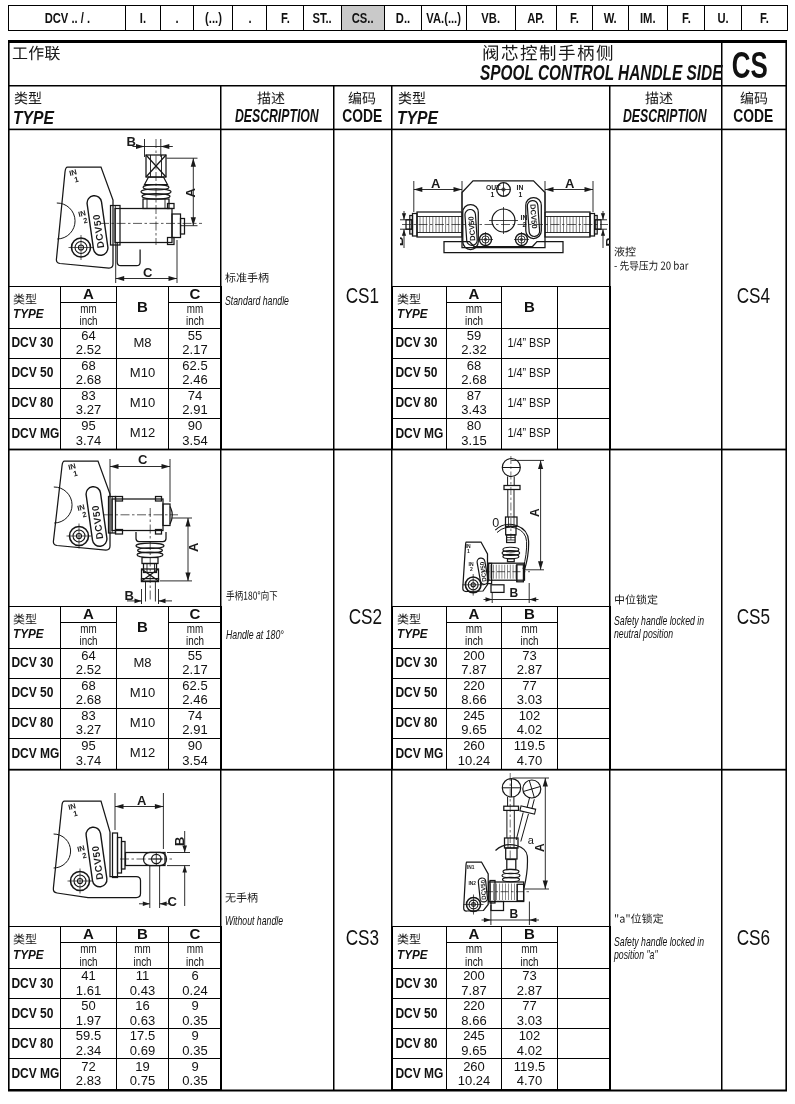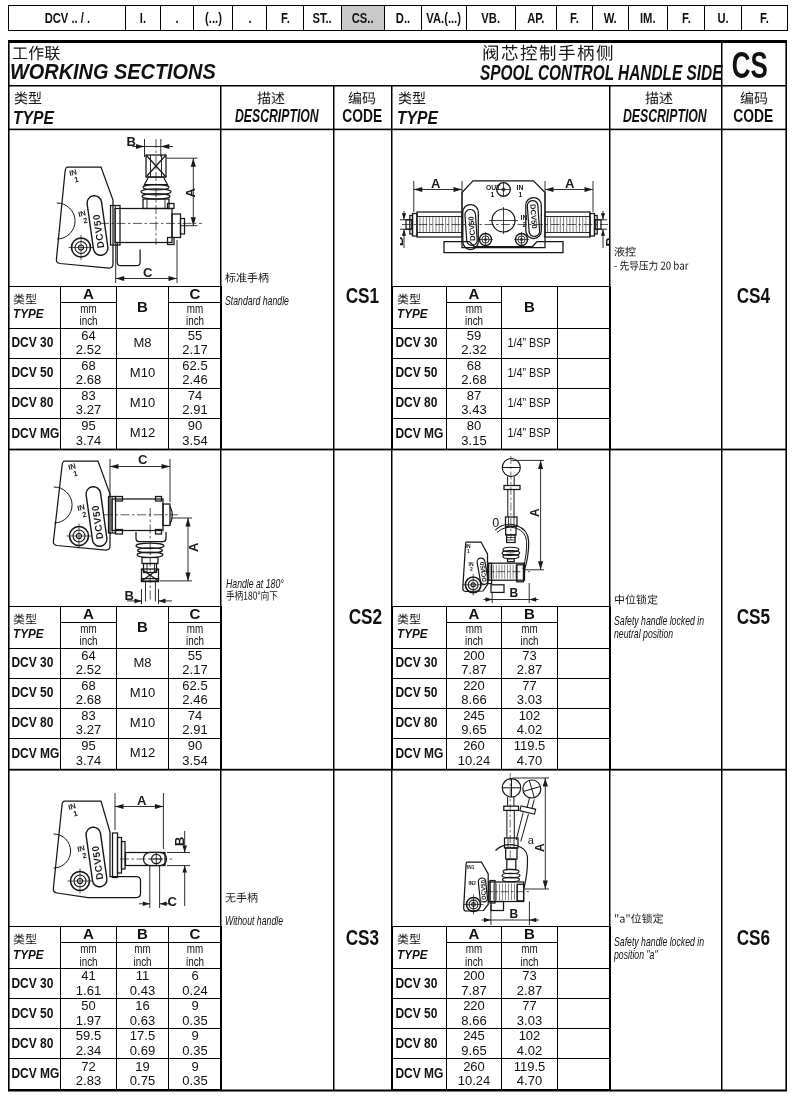--- a/index.html
+++ b/index.html
@@ -19,21 +19,21 @@
 table.dim{position:absolute;border-collapse:collapse;table-layout:fixed}
 table.dim.lt{width:213px}
 table.dim.rt{width:218px}
 table.dim td{border:1.5px solid #000;padding:0;text-align:center;vertical-align:middle;
   font-size:13px;line-height:14.5px;overflow:hidden}
 table.dim td.tn{text-align:left;vertical-align:middle}
 table.dim td.hd{font-weight:bold;font-size:15px}
 table.dim td.mi{font-size:12px;line-height:12.5px}
 table.dim td.mi div{transform:scaleX(.82);transform-origin:50% 50%}
 .dcv{display:inline-block;font-weight:bold;font-size:15px;transform:scaleX(.8);transform-origin:0 50%;white-space:nowrap;padding-left:3px}
-.cs{font-weight:bold;font-size:22px;line-height:22px}
+.cs{font-weight:normal;font-size:22px;line-height:22px}
 .desc{position:absolute;font-size:13px}
 .desc.e{font-style:italic;font-size:13px;line-height:13px;white-space:nowrap}
 .desc.e span{display:inline-block;transform:scaleX(.67);transform-origin:0 50%}
 .bsp{display:inline-block;font-size:13.5px;transform:scaleX(.8);transform-origin:50% 50%;white-space:nowrap}
 </style>
 </head>
 <body>
 <div id="page">
 
 <svg id="grid" width="795" height="1104" viewBox="0 0 795 1104">
@@ -96,21 +96,20 @@
           <td><span>F.</span></td>
           <td><span>U.</span></td>
           <td><span>F.</span></td>
 </tr>
 </tbody>
     </table>
 
 <div class="abs" style="left:12px;top:44.5px"><svg class="cjk" width="48.6" height="16.0" viewBox="0 0 48.6 16.0" style="display:inline-block;vertical-align:top">
         <path d="M0.8 12.9V14.1H15.2V12.9H8.6V3.7H14.4V2.4H1.7V3.7H7.3V12.9Z M24.6 0.8C23.8 3.2 22.5 5.5 21.1 7C21.4 7.2 21.8 7.6 22 7.8C22.8 6.9 23.6 5.8 24.3 4.5H25.4V15.3H26.6V11.5H31.4V10.3H26.6V7.9H31.2V6.8H26.6V4.5H31.6V3.3H24.9C25.2 2.6 25.5 1.9 25.8 1.1ZM20.8 0.7C19.9 3.1 18.4 5.5 16.8 7.1C17 7.4 17.4 8 17.5 8.3C18 7.7 18.6 7.1 19.1 6.4V15.3H20.3V4.5C20.9 3.4 21.5 2.2 21.9 1.1Z M40.2 1.4C40.8 2.1 41.5 3.2 41.7 3.9L42.8 3.3C42.5 2.6 41.8 1.6 41.1 0.9ZM45.4 0.9C45 1.8 44.2 3.1 43.6 4H39.6V5.1H42.6V7L42.6 8H39.2V9.1H42.4C42.2 10.9 41.3 13 38.7 14.7C39 14.8 39.4 15.2 39.6 15.5C41.6 14.1 42.7 12.5 43.2 10.9C44.1 12.9 45.3 14.5 47.1 15.3C47.2 15 47.6 14.6 47.9 14.4C45.8 13.5 44.4 11.5 43.7 9.1H47.7V8H43.8L43.8 7V5.1H47.1V4H44.9C45.5 3.2 46.1 2.2 46.6 1.3ZM33 11.9 33.2 13.1 37.4 12.4V15.4H38.5V12.2L39.8 11.9L39.7 10.9L38.5 11.1V2.4H39.2V1.3H33.2V2.4H34V11.8ZM35.1 2.4H37.4V4.7H35.1ZM35.1 5.7H37.4V8H35.1ZM35.1 9H37.4V11.3L35.1 11.6Z"></path>
       </svg></div>
-<div class="abs b i" style="left:10px;top:58.5px;font-size:22.5px"><span class="itab" style="transform:scaleX(.885)">WORKING SECTIONS</span></div>
 <div class="abs" style="left:482px;top:44px"><svg class="cjk" width="133.0" height="17.5" viewBox="0 0 133.0 17.5" style="display:inline-block;vertical-align:top">
         <path d="M1.6 4.6V16.8H2.9V4.6ZM1.9 1.6C2.6 2.3 3.5 3.3 3.9 4L5 3.2C4.5 2.6 3.5 1.6 2.8 0.9ZM10.4 4.8C10.9 5.4 11.7 6.2 12.1 6.6L12.9 5.9C12.5 5.5 11.7 4.8 11.2 4.3ZM6.2 1.5V2.8H14.7V15.2C14.7 15.4 14.6 15.5 14.4 15.5C14.1 15.5 13.4 15.5 12.7 15.5C12.9 15.8 13 16.4 13.1 16.7C14.2 16.7 14.9 16.7 15.4 16.5C15.8 16.3 16 15.9 16 15.2V1.5ZM12.4 8.8C12 9.7 11.4 10.5 10.7 11.2C10.5 10.4 10.3 9.4 10.1 8.4L13.7 7.9L13.7 6.8L9.9 7.2C9.9 6.3 9.8 5.4 9.7 4.5H8.6C8.6 5.4 8.7 6.4 8.8 7.3L6.8 7.6L6.9 8.8L8.9 8.5C9.1 9.9 9.4 11.1 9.8 12.1C8.9 12.9 7.8 13.6 6.8 14.1C7 14.3 7.4 14.8 7.6 15.1C8.5 14.5 9.4 13.9 10.2 13.2C10.8 14.3 11.6 14.9 12.6 14.9C13.5 14.9 13.8 14.5 14 13.2C13.7 13.1 13.4 12.8 13.2 12.5C13.2 13.4 13 13.8 12.7 13.8C12.1 13.8 11.6 13.3 11.1 12.4C12.1 11.4 13 10.4 13.6 9.2ZM6 4.3C5.4 6.2 4.4 8.1 3.2 9.3C3.4 9.6 3.8 10.1 3.9 10.4C4.3 10 4.6 9.5 5 9V15.5H6.1V7C6.5 6.2 6.8 5.4 7.1 4.5Z M24.1 8.4V14.4C24.1 16 24.6 16.4 26.5 16.4C26.9 16.4 29.7 16.4 30.1 16.4C31.9 16.4 32.3 15.8 32.5 13C32.1 12.9 31.6 12.7 31.2 12.5C31.1 14.8 31 15.2 30.1 15.2C29.4 15.2 27.1 15.2 26.6 15.2C25.6 15.2 25.4 15.1 25.4 14.4V8.4ZM32.4 9.4C33.3 11.2 34.1 13.5 34.4 14.9L35.7 14.5C35.4 13.1 34.5 10.8 33.6 9ZM21.7 9.2C21.3 10.9 20.6 13 19.6 14.4L20.9 15.1C21.9 13.6 22.5 11.3 22.9 9.5ZM26.5 6.2C27.5 7.7 28.5 9.7 28.9 11L30.1 10.3C29.7 9.1 28.6 7.2 27.6 5.7ZM30.1 0.7V3H25.3V0.7H24V3H20.1V4.3H24V6.2H25.3V4.3H30.1V6.2H31.5V4.3H35.4V3H31.5V0.7Z M50.2 5.7C51.3 6.7 52.8 8.1 53.5 8.9L54.3 8.1C53.6 7.3 52.1 5.9 51 5ZM47.8 5C47 6.2 45.7 7.3 44.5 8.1C44.7 8.4 45.1 8.9 45.3 9.1C46.6 8.2 48 6.8 49 5.4ZM40.9 0.7V4.1H38.8V5.3H40.9V9.5C40 9.8 39.2 10.1 38.6 10.3L38.9 11.6L40.9 10.8V15.1C40.9 15.4 40.8 15.4 40.6 15.4C40.4 15.5 39.7 15.5 38.9 15.4C39.1 15.8 39.3 16.3 39.3 16.6C40.4 16.7 41.1 16.6 41.5 16.4C41.9 16.2 42.1 15.8 42.1 15.1V10.4L44 9.7L43.8 8.5L42.1 9.1V5.3H43.9V4.1H42.1V0.7ZM43.8 15.1V16.2H54.9V15.1H50.1V10.7H53.6V9.5H45.2V10.7H48.7V15.1ZM48.3 1C48.5 1.5 48.8 2.2 49 2.8H44.4V5.9H45.6V4H53.4V5.7H54.7V2.8H50.5C50.2 2.2 49.9 1.4 49.5 0.7Z M68.8 2.3V12H70.1V2.3ZM71.9 0.9V15C71.9 15.3 71.9 15.4 71.6 15.4C71.3 15.4 70.3 15.4 69.2 15.3C69.4 15.8 69.6 16.4 69.7 16.7C71 16.7 72 16.7 72.5 16.5C73 16.2 73.2 15.9 73.2 15V0.9ZM59.5 1.1C59.1 2.8 58.5 4.6 57.7 5.7C58 5.9 58.6 6.1 58.9 6.2C59.2 5.7 59.5 5.1 59.8 4.4H62.1V6.3H57.8V7.5H62.1V9.3H58.6V15.4H59.8V10.4H62.1V16.8H63.3V10.4H65.8V14C65.8 14.2 65.7 14.3 65.5 14.3C65.3 14.3 64.7 14.3 64 14.3C64.2 14.6 64.3 15.1 64.4 15.4C65.3 15.4 66 15.4 66.4 15.2C66.9 15 67 14.7 67 14.1V9.3H63.3V7.5H67.6V6.3H63.3V4.4H66.9V3.2H63.3V0.8H62.1V3.2H60.2C60.4 2.6 60.6 2 60.7 1.4Z M76.9 9.8V11.1H84.1V15C84.1 15.3 83.9 15.4 83.6 15.5C83.2 15.5 81.8 15.5 80.3 15.4C80.5 15.8 80.8 16.4 80.9 16.7C82.7 16.7 83.9 16.7 84.5 16.5C85.2 16.3 85.5 15.9 85.5 15V11.1H92.7V9.8H85.5V6.9H91.7V5.7H85.5V2.8C87.5 2.6 89.4 2.2 90.9 1.8L90 0.7C87.3 1.6 82.2 2 78 2.2C78.2 2.5 78.3 3 78.3 3.4C80.2 3.3 82.2 3.2 84.1 3V5.7H78V6.9H84.1V9.8Z M98.3 0.7V4.1H96.1V5.3H98.3C97.8 7.7 96.7 10.5 95.7 12C95.9 12.3 96.2 12.8 96.4 13.2C97.1 12.1 97.8 10.4 98.3 8.6V16.8H99.5V7.5C100.1 8.5 100.8 9.7 101.1 10.4L101.8 9.5C101.5 8.9 100 6.7 99.5 6V5.3H101.4V4.1H99.5V0.7ZM102.3 5.2V16.9H103.5V6.4H106.2V6.9C106.2 8 105.9 10.6 103.6 12.4C103.9 12.6 104.4 12.9 104.6 13.2C105.9 12 106.6 10.6 107 9.3C107.8 10.6 108.6 12 109 13L110 12.3C109.4 11.2 108.3 9.3 107.3 7.8C107.3 7.4 107.3 7.1 107.3 6.9V6.4H110.1V15.3C110.1 15.5 110 15.6 109.8 15.6C109.5 15.6 108.7 15.6 107.7 15.6C107.9 15.9 108.1 16.5 108.1 16.8C109.4 16.8 110.2 16.8 110.7 16.6C111.2 16.4 111.4 16 111.4 15.3V5.2H107.4V2.9H111.6V1.7H101.9V2.9H106.1V5.2Z M122.4 13.7C123.2 14.6 124.2 15.8 124.6 16.6L125.5 16C125 15.2 124 14 123.2 13.1ZM119.1 1.8V12.7H120.2V2.8H124V12.7H125.1V1.8ZM129 0.9V15.3C129 15.5 128.9 15.6 128.7 15.6C128.5 15.6 127.7 15.6 126.9 15.6C127.1 15.9 127.2 16.4 127.3 16.7C128.4 16.7 129.1 16.7 129.6 16.5C130 16.3 130.2 16 130.2 15.3V0.9ZM126.5 2.4V12.9H127.5V2.4ZM121.6 4V10C121.6 12.1 121.2 14.4 118.6 16C118.8 16.2 119.1 16.6 119.3 16.8C122.1 15.1 122.6 12.3 122.6 10V4ZM117.5 0.7C116.9 3.4 115.8 6.1 114.5 7.9C114.7 8.2 115 8.8 115.2 9.1C115.6 8.5 116 7.7 116.5 6.9V16.7H117.6V4.4C118 3.3 118.4 2.2 118.7 1Z"></path>
       </svg></div>
 <div class="abs b i" style="left:480px;top:60px;font-size:22px"><span class="itab" style="transform:scaleX(.70)">SPOOL CONTROL HANDLE SIDE</span></div>
 <div class="abs b" style="left:722px;top:47px;width:55px;height:38px;text-align:center;font-size:37px;line-height:38px"><span class="itabc" style="transform:scaleX(.7)">CS</span></div>
 
 <div class="abs" style="left:14px;top:91px"><svg class="cjk" width="28.0" height="14.0" viewBox="0 0 28.0 14.0" style="display:inline-block;vertical-align:top">
         <path d="M10.4 0.8C10.1 1.4 9.5 2.3 9 2.8L9.9 3.1C10.4 2.6 11 1.9 11.5 1.2ZM2.5 1.3C3.1 1.8 3.8 2.7 4 3.2L5 2.8C4.7 2.2 4 1.4 3.4 0.9ZM6.4 0.6V3.3H1V4.3H5.6C4.5 5.4 2.6 6.4 0.7 6.8C1 7.1 1.3 7.4 1.4 7.7C3.3 7.2 5.2 6 6.4 4.7V7H7.5V4.9C9.3 5.8 11.4 6.9 12.5 7.7L13 6.8C11.9 6.1 9.9 5.1 8.1 4.3H13.1V3.3H7.5V0.6ZM6.5 7.3C6.4 7.9 6.3 8.4 6.2 8.8H0.9V9.8H5.8C5.1 11.1 3.7 12 0.6 12.5C0.8 12.7 1.1 13.2 1.2 13.4C4.7 12.8 6.2 11.7 7 9.9C8.1 11.9 10 13 12.8 13.4C13 13.1 13.2 12.7 13.5 12.5C10.9 12.2 9.1 11.3 8 9.8H13.1V8.8H7.3C7.4 8.4 7.5 7.9 7.6 7.3Z M22.9 1.4V6H23.9V1.4ZM25.5 0.6V6.9C25.5 7.1 25.5 7.1 25.2 7.2C25 7.2 24.3 7.2 23.5 7.1C23.7 7.4 23.8 7.8 23.9 8.1C24.9 8.1 25.6 8.1 26 7.9C26.4 7.8 26.5 7.5 26.5 6.9V0.6ZM19.4 2.1V4H17.7V3.9V2.1ZM14.9 4V4.9H16.6C16.5 5.9 16 6.8 14.8 7.6C15 7.7 15.4 8.1 15.5 8.3C16.9 7.4 17.5 6.1 17.6 4.9H19.4V7.9H20.4V4.9H22V4H20.4V2.1H21.7V1.1H15.4V2.1H16.7V3.9V4ZM20.5 7.7V9.2H16.1V10.2H20.5V12H14.7V13H27.3V12H21.6V10.2H25.9V9.2H21.6V7.7Z"></path>
       </svg></div>
 <div class="abs b i" style="left:13px;top:106.5px;font-size:18.5px"><span class="itab" style="transform:scaleX(.85)">TYPE</span></div>
@@ -142,21 +141,21 @@
 <div class="abs cs" style="left:721px;top:605.5px;width:65px;text-align:center"><span class="itabc" style="transform:scaleX(.78)">CS5</span></div>
 <div class="abs cs" style="left:721px;top:926.5px;width:65px;text-align:center"><span class="itabc" style="transform:scaleX(.78)">CS6</span></div>
 
 <div class="desc" style="left:225px;top:272px"><svg class="cjk" width="44.0" height="11.0" viewBox="0 0 44.0 11.0" style="display:inline-block;vertical-align:top">
         <path d="M5.1 1.3V2.1H9.9V1.3ZM8.6 6.1C9.1 7.2 9.6 8.6 9.8 9.5L10.5 9.2C10.3 8.4 9.8 7 9.3 5.9ZM5.4 5.9C5.1 7.1 4.6 8.3 4 9.1C4.2 9.1 4.5 9.4 4.7 9.5C5.3 8.6 5.8 7.4 6.2 6.1ZM4.6 3.9V4.7H7V9.5C7 9.6 7 9.7 6.8 9.7C6.6 9.7 6.1 9.7 5.6 9.7C5.7 9.9 5.8 10.3 5.8 10.5C6.6 10.5 7.1 10.5 7.4 10.4C7.7 10.2 7.8 10 7.8 9.5V4.7H10.5V3.9ZM2.2 0.4V2.8H0.5V3.5H2C1.7 4.9 1 6.5 0.3 7.3C0.4 7.5 0.6 7.9 0.7 8.1C1.3 7.4 1.8 6.2 2.2 5V10.5H3V4.8C3.4 5.3 3.9 6 4 6.4L4.5 5.7C4.3 5.4 3.4 4.2 3 3.8V3.5H4.5V2.8H3V0.4Z M11.5 1.3C12.1 2 12.7 3.1 13 3.8L13.8 3.4C13.5 2.7 12.8 1.7 12.2 0.9ZM11.5 9.7 12.4 10C12.9 9 13.5 7.6 13.9 6.3L13.2 6C12.7 7.3 12 8.8 11.5 9.7ZM15.8 5.3H18.1V6.8H15.8ZM15.8 4.6V3.1H18.1V4.6ZM17.7 0.8C18 1.3 18.3 2 18.5 2.4H16C16.2 1.9 16.5 1.3 16.7 0.7L15.9 0.5C15.3 2.2 14.4 3.9 13.3 4.9C13.5 5 13.8 5.3 13.9 5.5C14.3 5.1 14.7 4.6 15 4.1V10.6H15.8V9.8H21.5V9H18.9V7.5H21V6.8H18.9V5.3H21V4.6H18.9V3.1H21.3V2.4H18.5L19.2 2.1C19.1 1.6 18.7 1 18.4 0.5ZM15.8 7.5H18.1V9H15.8Z M22.6 6.1V7H27.1V9.4C27.1 9.6 27 9.7 26.8 9.7C26.5 9.7 25.6 9.7 24.7 9.7C24.8 9.9 25 10.3 25.1 10.5C26.2 10.5 26.9 10.5 27.4 10.4C27.8 10.2 27.9 10 27.9 9.4V7H32.5V6.1H27.9V4.4H31.9V3.6H27.9V1.8C29.2 1.6 30.4 1.4 31.4 1.1L30.8 0.5C29.1 1 25.9 1.3 23.3 1.4C23.4 1.6 23.5 1.9 23.5 2.1C24.6 2.1 25.9 2 27.1 1.9V3.6H23.3V4.4H27.1V6.1Z M35.1 0.4V2.6H33.7V3.3H35.1C34.7 4.8 34.1 6.6 33.4 7.5C33.6 7.7 33.8 8.1 33.9 8.3C34.3 7.6 34.7 6.5 35.1 5.4V10.5H35.8V4.7C36.2 5.3 36.6 6.1 36.8 6.5L37.3 6C37.1 5.6 36.2 4.2 35.8 3.8V3.3H37V2.6H35.8V0.4ZM37.6 3.3V10.6H38.3V4H40V4.3C40 5 39.8 6.7 38.4 7.8C38.6 7.9 38.9 8.1 39 8.3C39.8 7.6 40.3 6.6 40.5 5.8C41 6.7 41.5 7.6 41.8 8.2L42.4 7.8C42.1 7.1 41.3 5.9 40.7 4.9C40.7 4.7 40.8 4.5 40.8 4.3V4H42.5V9.6C42.5 9.8 42.4 9.8 42.3 9.8C42.1 9.8 41.6 9.8 41 9.8C41.1 10 41.2 10.4 41.2 10.6C42 10.6 42.6 10.6 42.9 10.4C43.2 10.3 43.3 10.1 43.3 9.6V3.3H40.8V1.8H43.4V1.1H37.3V1.8H40V3.3Z"></path>
       </svg></div>
 <div class="desc e" style="left:225px;top:294px"><span>Standard handle</span></div>
 <div class="desc" style="left:226px;top:589.5px"><svg class="cjk" width="66.4" height="11.0" viewBox="0 0 66.4 11.0" style="display:inline-block;vertical-align:top;transform:scaleX(0.78);transform-origin:0 50%">
         <path d="M0.5 6.1V7H5.1V9.4C5.1 9.6 5 9.7 4.8 9.7C4.5 9.7 3.6 9.7 2.7 9.7C2.8 9.9 3 10.3 3.1 10.5C4.2 10.5 4.9 10.5 5.4 10.4C5.8 10.2 5.9 10 5.9 9.4V7H10.5V6.1H5.9V4.4H9.9V3.6H5.9V1.8C7.2 1.6 8.4 1.4 9.4 1.1L8.8 0.5C7.1 1 3.9 1.3 1.3 1.4C1.4 1.6 1.5 1.9 1.5 2.1C2.6 2.1 3.9 2 5.1 1.9V3.6H1.3V4.4H5.1V6.1Z M13.1 0.4V2.6H11.7V3.3H13.1C12.7 4.8 12.1 6.6 11.4 7.5C11.6 7.7 11.8 8.1 11.9 8.3C12.3 7.6 12.7 6.5 13.1 5.4V10.5H13.8V4.7C14.2 5.3 14.6 6.1 14.8 6.5L15.3 6C15.1 5.6 14.2 4.2 13.8 3.8V3.3H15V2.6H13.8V0.4ZM15.6 3.3V10.6H16.3V4H18V4.3C18 5 17.8 6.7 16.4 7.8C16.6 7.9 16.9 8.1 17 8.3C17.8 7.6 18.3 6.6 18.5 5.8C19 6.7 19.5 7.6 19.8 8.2L20.4 7.8C20.1 7.1 19.3 5.9 18.7 4.9C18.7 4.7 18.8 4.5 18.8 4.3V4H20.5V9.6C20.5 9.8 20.4 9.8 20.3 9.8C20.1 9.8 19.6 9.8 19 9.8C19.1 10 19.2 10.4 19.2 10.6C20 10.6 20.6 10.6 20.9 10.4C21.2 10.3 21.3 10.1 21.3 9.6V3.3H18.8V1.8H21.4V1.1H15.3V1.8H18V3.3Z M23 9.7H27.4V8.8H25.8V1.6H25C24.6 1.9 24 2.1 23.3 2.2V2.8H24.8V8.8H23Z M31.2 9.8C32.7 9.8 33.7 8.9 33.7 7.7C33.7 6.6 33.1 6 32.4 5.6V5.6C32.8 5.2 33.4 4.5 33.4 3.6C33.4 2.4 32.6 1.5 31.2 1.5C30 1.5 29 2.3 29 3.5C29 4.4 29.5 5 30.1 5.4V5.4C29.3 5.8 28.6 6.6 28.6 7.7C28.6 8.9 29.7 9.8 31.2 9.8ZM31.7 5.3C30.8 4.9 29.9 4.5 29.9 3.5C29.9 2.8 30.4 2.2 31.2 2.2C32.1 2.2 32.6 2.9 32.6 3.7C32.6 4.3 32.3 4.8 31.7 5.3ZM31.2 9.1C30.2 9.1 29.5 8.4 29.5 7.6C29.5 6.8 30 6.2 30.6 5.8C31.8 6.2 32.7 6.6 32.7 7.7C32.7 8.5 32.1 9.1 31.2 9.1Z M37.3 9.8C38.8 9.8 39.8 8.4 39.8 5.6C39.8 2.8 38.8 1.5 37.3 1.5C35.7 1.5 34.8 2.8 34.8 5.6C34.8 8.4 35.7 9.8 37.3 9.8ZM37.3 9C36.4 9 35.7 8 35.7 5.6C35.7 3.3 36.4 2.3 37.3 2.3C38.2 2.3 38.8 3.3 38.8 5.6C38.8 8 38.2 9 37.3 9Z M42.4 4.4C43.2 4.4 43.9 3.8 43.9 2.8C43.9 1.9 43.2 1.3 42.4 1.3C41.5 1.3 40.8 1.9 40.8 2.8C40.8 3.8 41.5 4.4 42.4 4.4ZM42.4 3.8C41.8 3.8 41.4 3.4 41.4 2.8C41.4 2.2 41.8 1.8 42.4 1.8C42.9 1.8 43.3 2.2 43.3 2.8C43.3 3.4 42.9 3.8 42.4 3.8Z M49.2 0.4C49 1 48.8 1.7 48.5 2.3H45.5V10.6H46.3V3.1H53.5V9.5C53.5 9.7 53.5 9.7 53.3 9.7C53 9.7 52.3 9.7 51.5 9.7C51.6 9.9 51.7 10.3 51.8 10.6C52.8 10.6 53.4 10.5 53.8 10.4C54.2 10.3 54.4 10 54.4 9.5V2.3H49.4C49.7 1.8 50 1.2 50.2 0.6ZM48.5 5.3H51.3V7.5H48.5ZM47.7 4.6V9H48.5V8.2H52V4.6Z M56 1.3V2.1H60.2V10.5H61.1V4.7C62.4 5.4 63.8 6.3 64.6 6.9L65.2 6.2C64.3 5.5 62.6 4.5 61.3 3.9L61.1 4.1V2.1H65.8V1.3Z"></path>
       </svg></div>
-<div class="desc e" style="left:226px;top:577px"><span>Handle at 180°</span></div>
+<div class="desc e" style="left:226px;top:628px"><span>Handle at 180°</span></div>
 <div class="desc" style="left:225px;top:892px"><svg class="cjk" width="33.0" height="11.0" viewBox="0 0 33.0 11.0" style="display:inline-block;vertical-align:top">
         <path d="M1.3 1.2V2H4.9C4.9 2.8 4.8 3.6 4.7 4.4H0.6V5.2H4.6C4.1 7.1 3 8.9 0.4 9.9C0.6 10.1 0.9 10.4 1 10.6C3.8 9.4 4.9 7.4 5.4 5.2H5.6V9C5.6 10 5.9 10.3 7.1 10.3C7.3 10.3 8.9 10.3 9.1 10.3C10.2 10.3 10.4 9.8 10.6 8.1C10.3 8 10 7.9 9.8 7.7C9.7 9.2 9.6 9.5 9.1 9.5C8.7 9.5 7.4 9.5 7.1 9.5C6.6 9.5 6.5 9.4 6.5 9V5.2H10.5V4.4H5.5C5.7 3.6 5.7 2.8 5.7 2H9.8V1.2Z M11.6 6.1V7H16.1V9.4C16.1 9.6 16 9.7 15.8 9.7C15.5 9.7 14.6 9.7 13.7 9.7C13.8 9.9 14 10.3 14.1 10.5C15.2 10.5 15.9 10.5 16.4 10.4C16.8 10.2 16.9 10 16.9 9.4V7H21.5V6.1H16.9V4.4H20.9V3.6H16.9V1.8C18.2 1.6 19.4 1.4 20.4 1.1L19.8 0.5C18.1 1 14.9 1.3 12.3 1.4C12.4 1.6 12.5 1.9 12.5 2.1C13.6 2.1 14.9 2 16.1 1.9V3.6H12.3V4.4H16.1V6.1Z M24.1 0.4V2.6H22.7V3.3H24.1C23.7 4.8 23.1 6.6 22.4 7.5C22.6 7.7 22.8 8.1 22.9 8.3C23.3 7.6 23.7 6.5 24.1 5.4V10.5H24.8V4.7C25.2 5.3 25.6 6.1 25.8 6.5L26.3 6C26.1 5.6 25.2 4.2 24.8 3.8V3.3H26V2.6H24.8V0.4ZM26.6 3.3V10.6H27.3V4H29V4.3C29 5 28.8 6.7 27.4 7.8C27.6 7.9 27.9 8.1 28 8.3C28.8 7.6 29.3 6.6 29.5 5.8C30 6.7 30.5 7.6 30.8 8.2L31.4 7.8C31.1 7.1 30.3 5.9 29.7 4.9C29.7 4.7 29.8 4.5 29.8 4.3V4H31.5V9.6C31.5 9.8 31.4 9.8 31.3 9.8C31.1 9.8 30.6 9.8 30 9.8C30.1 10 30.2 10.4 30.2 10.6C31 10.6 31.6 10.6 31.9 10.4C32.2 10.3 32.3 10.1 32.3 9.6V3.3H29.8V1.8H32.4V1.1H26.3V1.8H29V3.3Z"></path>
       </svg></div>
 <div class="desc e" style="left:225px;top:914px"><span>Without handle</span></div>
 <div class="desc" style="left:614px;top:246px"><svg class="cjk" width="22.0" height="11.0" viewBox="0 0 22.0 11.0" style="display:inline-block;vertical-align:top">
         <path d="M7.1 5.3C7.4 5.7 7.9 6.2 8.1 6.5L8.5 6.1C8.3 5.8 7.9 5.3 7.5 5ZM1 1.2C1.6 1.7 2.2 2.3 2.5 2.8L3.1 2.2C2.8 1.8 2.1 1.2 1.5 0.8ZM0.5 4.2C1 4.6 1.7 5.2 2.1 5.6L2.6 5C2.3 4.6 1.6 4.1 1 3.7ZM0.7 9.8 1.4 10.2C1.9 9.3 2.4 7.9 2.8 6.8L2.1 6.4C1.7 7.6 1.1 9 0.7 9.8ZM6.2 0.6C6.3 0.9 6.5 1.3 6.6 1.7H3.3V2.4H10.5V1.7H7.5C7.4 1.3 7.1 0.8 6.9 0.4ZM7 4.6H9.3C9 5.8 8.5 6.8 7.8 7.7C7.3 7 6.9 6.2 6.6 5.3C6.7 5.1 6.8 4.8 7 4.6ZM7 2.6C6.6 3.9 5.8 5.4 4.8 6.4C5 6.5 5.2 6.8 5.4 6.9C5.6 6.7 5.9 6.3 6.1 6C6.5 6.8 6.9 7.6 7.4 8.2C6.7 9 5.8 9.6 5 9.9C5.1 10.1 5.3 10.4 5.4 10.6C6.3 10.2 7.1 9.6 7.9 8.8C8.5 9.6 9.2 10.1 10.1 10.5C10.2 10.3 10.4 10 10.6 9.9C9.8 9.5 9 9 8.3 8.3C9.2 7.2 9.8 5.8 10.2 4.1L9.7 3.9L9.5 3.9H7.3C7.4 3.6 7.6 3.2 7.7 2.8ZM4.7 2.6C4.3 3.8 3.5 5.3 2.7 6.2C2.8 6.3 3.1 6.6 3.2 6.7C3.5 6.4 3.8 6.1 4 5.7V10.5H4.7V4.5C5 3.9 5.3 3.3 5.5 2.8Z M18.6 3.6C19.3 4.2 20.3 5.1 20.7 5.6L21.3 5.1C20.8 4.6 19.8 3.7 19.2 3.1ZM17.2 3.2C16.6 3.9 15.8 4.6 15.1 5.1C15.2 5.3 15.5 5.6 15.6 5.7C16.4 5.2 17.3 4.3 17.9 3.4ZM12.8 0.4V2.6H11.5V3.4H12.8V6C12.3 6.2 11.7 6.3 11.4 6.4L11.5 7.3L12.8 6.8V9.5C12.8 9.7 12.7 9.7 12.6 9.7C12.5 9.7 12.1 9.7 11.6 9.7C11.7 9.9 11.8 10.3 11.8 10.5C12.5 10.5 12.9 10.4 13.2 10.3C13.5 10.2 13.6 10 13.6 9.5V6.5L14.8 6.1L14.6 5.3L13.6 5.7V3.4H14.7V2.6H13.6V0.4ZM14.7 9.5V10.2H21.6V9.5H18.6V6.7H20.8V6H15.5V6.7H17.7V9.5ZM17.5 0.6C17.6 1 17.8 1.4 17.9 1.8H15V3.7H15.8V2.5H20.7V3.6H21.5V1.8H18.8C18.7 1.4 18.5 0.9 18.2 0.4Z"></path>
       </svg></div>
 <div class="desc" style="left:614px;top:260px"><svg class="cjk" width="84.7" height="11.0" viewBox="0 0 84.7 11.0" style="display:inline-block;vertical-align:top;transform:scaleX(0.88);transform-origin:0 50%">
         <path d="M0.5 7H3.3V6.2H0.5Z M11.4 0.4V2.2H9.4C9.6 1.7 9.7 1.3 9.8 0.9L9 0.7C8.7 1.8 8.2 3.3 7.4 4.2C7.6 4.3 7.9 4.5 8.1 4.6C8.5 4.2 8.8 3.6 9.1 2.9H11.4V5.2H7V6H9.8C9.6 7.8 9.1 9.2 6.8 9.9C7 10.1 7.2 10.4 7.3 10.6C9.8 9.7 10.4 8.1 10.7 6H12.8V9.2C12.8 10.1 13 10.4 14 10.4C14.2 10.4 15.4 10.4 15.6 10.4C16.5 10.4 16.7 10 16.8 8.3C16.5 8.2 16.2 8.1 16 7.9C16 9.4 15.9 9.6 15.5 9.6C15.2 9.6 14.3 9.6 14.1 9.6C13.7 9.6 13.6 9.5 13.6 9.2V6H16.6V5.2H12.2V2.9H15.8V2.2H12.2V0.4Z M19.6 7.7C20.3 8.2 21.1 9.1 21.4 9.7L22 9.1C21.7 8.6 20.9 7.8 20.3 7.2H24.4V9.6C24.4 9.7 24.3 9.8 24.1 9.8C23.9 9.8 23.1 9.8 22.3 9.8C22.4 10 22.6 10.3 22.6 10.5C23.7 10.5 24.3 10.5 24.7 10.4C25.1 10.3 25.3 10.1 25.3 9.6V7.2H27.7V6.5H25.3V5.6H24.4V6.5H18V7.2H20.1ZM18.8 1.2V4.1C18.8 5.1 19.3 5.3 21.1 5.3C21.5 5.3 25.1 5.3 25.5 5.3C26.9 5.3 27.3 5.1 27.4 3.9C27.2 3.9 26.8 3.8 26.6 3.7C26.5 4.5 26.4 4.7 25.5 4.7C24.7 4.7 21.6 4.7 21.1 4.7C19.8 4.7 19.6 4.5 19.6 4.1V3.5H26.4V0.9H18.8ZM19.6 1.6H25.6V2.8H19.6Z M35.8 6.7C36.4 7.2 37.1 8 37.4 8.4L38 8C37.7 7.5 37 6.8 36.4 6.3ZM29.5 1V4.5C29.5 6.2 29.5 8.5 28.6 10.1C28.8 10.2 29.2 10.4 29.3 10.6C30.2 8.9 30.3 6.3 30.3 4.5V1.8H38.8V1ZM34.1 2.4V4.7H31.1V5.5H34.1V9.3H30.4V10.1H38.8V9.3H35V5.5H38.2V4.7H35V2.4Z M43.8 0.5V2.4V2.8H40.2V3.7H43.7C43.6 5.8 42.9 8.2 39.9 10C40.1 10.1 40.4 10.4 40.5 10.6C43.7 8.7 44.5 6 44.6 3.7H48.4C48.2 7.6 47.9 9.1 47.5 9.5C47.4 9.6 47.2 9.7 47 9.7C46.7 9.7 46 9.7 45.3 9.6C45.4 9.8 45.5 10.2 45.6 10.4C46.2 10.5 46.9 10.5 47.3 10.5C47.8 10.4 48 10.4 48.3 10C48.8 9.5 49 7.8 49.2 3.3C49.2 3.2 49.3 2.8 49.3 2.8H44.6V2.4V0.5Z M53.2 9.7H58.3V8.8H56.1C55.7 8.8 55.2 8.9 54.7 8.9C56.6 7.1 57.9 5.5 57.9 3.8C57.9 2.4 57 1.5 55.6 1.5C54.5 1.5 53.8 1.9 53.2 2.7L53.8 3.2C54.2 2.7 54.8 2.3 55.4 2.3C56.4 2.3 56.9 3 56.9 3.9C56.9 5.3 55.8 6.9 53.2 9.1Z M61.9 9.8C63.4 9.8 64.4 8.4 64.4 5.6C64.4 2.8 63.4 1.5 61.9 1.5C60.4 1.5 59.4 2.8 59.4 5.6C59.4 8.4 60.4 9.8 61.9 9.8ZM61.9 9C61 9 60.4 8 60.4 5.6C60.4 3.3 61 2.3 61.9 2.3C62.8 2.3 63.4 3.3 63.4 5.6C63.4 8 62.8 9 61.9 9Z M71.1 9.8C72.4 9.8 73.7 8.6 73.7 6.6C73.7 4.8 72.8 3.6 71.3 3.6C70.6 3.6 69.9 3.9 69.4 4.4L69.4 3.3V0.9H68.4V9.7H69.2L69.3 9.1H69.4C69.9 9.5 70.5 9.8 71.1 9.8ZM70.9 9C70.5 9 70 8.8 69.4 8.4V5.2C70 4.7 70.5 4.4 71 4.4C72.2 4.4 72.6 5.3 72.6 6.6C72.6 8.1 71.9 9 70.9 9Z M76.6 9.8C77.3 9.8 78 9.4 78.6 9H78.6L78.7 9.7H79.5V6C79.5 4.5 78.9 3.6 77.5 3.6C76.5 3.6 75.7 4 75.1 4.3L75.5 5C76 4.7 76.6 4.4 77.3 4.4C78.3 4.4 78.5 5.1 78.5 5.9C76 6.2 74.9 6.8 74.9 8.1C74.9 9.2 75.6 9.8 76.6 9.8ZM76.9 9C76.3 9 75.8 8.7 75.8 8.1C75.8 7.3 76.5 6.8 78.5 6.6V8.2C77.9 8.7 77.5 9 76.9 9Z M81.4 9.7H82.4V5.8C82.8 4.8 83.4 4.5 83.9 4.5C84.2 4.5 84.3 4.5 84.5 4.6L84.7 3.7C84.5 3.6 84.3 3.6 84.1 3.6C83.4 3.6 82.8 4 82.4 4.8H82.3L82.2 3.7H81.4Z"></path>
       </svg></div>

